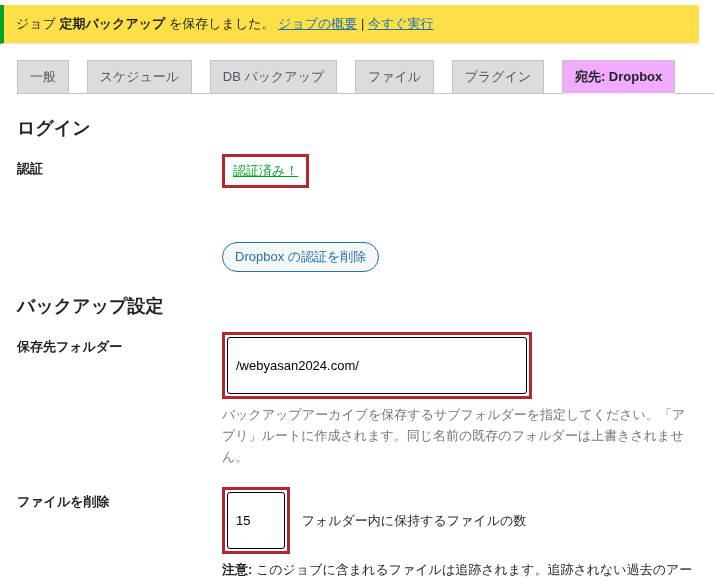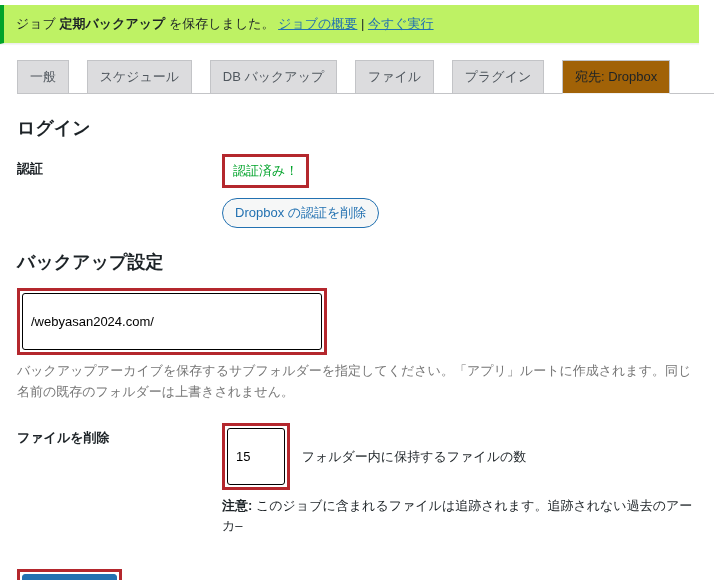--- a/index.html
+++ b/index.html
@@ -7,21 +7,21 @@
     margin: 0;
     padding: 0;
     font-family: -apple-system, BlinkMacSystemFont, "Segoe UI", "Hiragino Sans", "Hiragino Kaku Gothic ProN", sans-serif;
     font-size: 13px;
     color: #1d2327;
     background: #fff;
     width: 714px;
   }
   .notice {
     border-left: 4px solid #00a32a;
-    background: #bef264;
+    background: #fde047;
     box-shadow: 0 1px 1px rgba(0,0,0,.04);
     margin: 5px 15px 15px 0;
     padding: 10px 12px;
     border-bottom: 1px solid #eee;
   }
   .notice a { color: #2271b1; text-decoration: underline; }
   .tabs {
     margin: 10px 0 0 17px;
     border-bottom: 1px solid #c3c4c7;
   }
@@ -32,23 +32,23 @@
     color: #50575e;
     border: 1px solid #c3c4c7;
     border-bottom: none;
     margin-right: 14px;
     font-size: 13px;
     cursor: pointer;
     position: relative;
     top: 1px;
   }
   .tab.active {
-    background: #a16207;
+    background: #f0abfc;
     color: #1d2327;
-    font-weight: 400;
+    font-weight: 700;
     border-bottom: 1px solid #f0f0f1;
   }
   .section { padding: 0 17px; }
   h2.section-heading {
     font-size: 18px;
     font-weight: 700;
     margin: 22px 0 14px 0;
   }
   .form-row {
     display: flex;
@@ -62,30 +62,32 @@
     font-size: 13px;
     padding-top: 6px;
   }
   .form-field { flex: 1; }
   .status-authenticated {
     color: #00a32a;
     font-weight: 400;
     border: 3px solid #b4272d;
     padding: 5px 8px;
     display: inline-block;
-    margin-bottom: 10px;
+    margin-bottom: 18px;
+    text-decoration: underline;
   }
   .wp-button {
     background: #f6f7f7;
     border: 1px solid #2271b1;
     color: #2271b1;
     padding: 5px 12px;
     font-size: 13px;
     border-radius: 15px;
     cursor: pointer;
+    margin-top: 36px;
   }
   .text-input {
     border: 1px solid #000000;
     padding: 20px 8px;
     font-size: 13px;
     border-radius: 3px;
     background: #fff;
   }
   .text-input.folder { width: 300px; }
   .text-input.number { width: 58px; }
@@ -145,20 +147,21 @@
     <div class="form-label">認証</div>
     <div class="form-field">
       <span class="status-authenticated">認証済み！</span><br>
       <button class="wp-button">Dropbox の認証を削除</button>
     </div>
   </div>
 
   <h2 class="section-heading">バックアップ設定</h2>
 
   <div class="form-row">
+    <div class="form-label">保存先フォルダー</div>
     <div class="form-field">
       <span class="highlight-box">
         <input type="text" class="text-input folder" value="/webyasan2024.com/" style="">
       </span>
       <div class="hint">バックアップアーカイブを保存するサブフォルダーを指定してください。「アプリ」ルートに作成されます。同じ名前の既存のフォルダーは上書きされません。</div>
     </div>
   </div>
 
   <div class="form-row" style="margin-top:20px;justify-content:center;">
     <div class="form-label">ファイルを削除</div>

